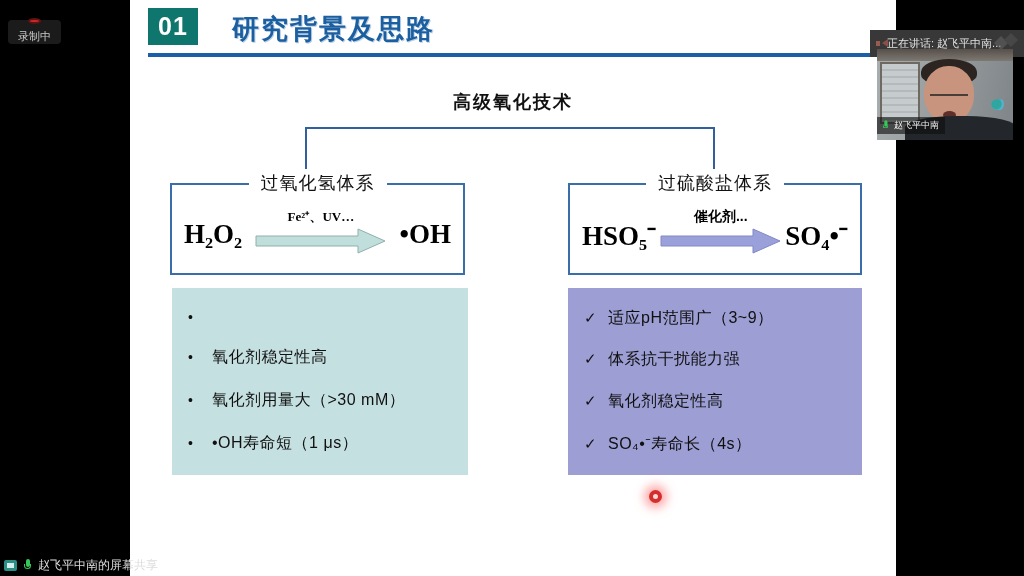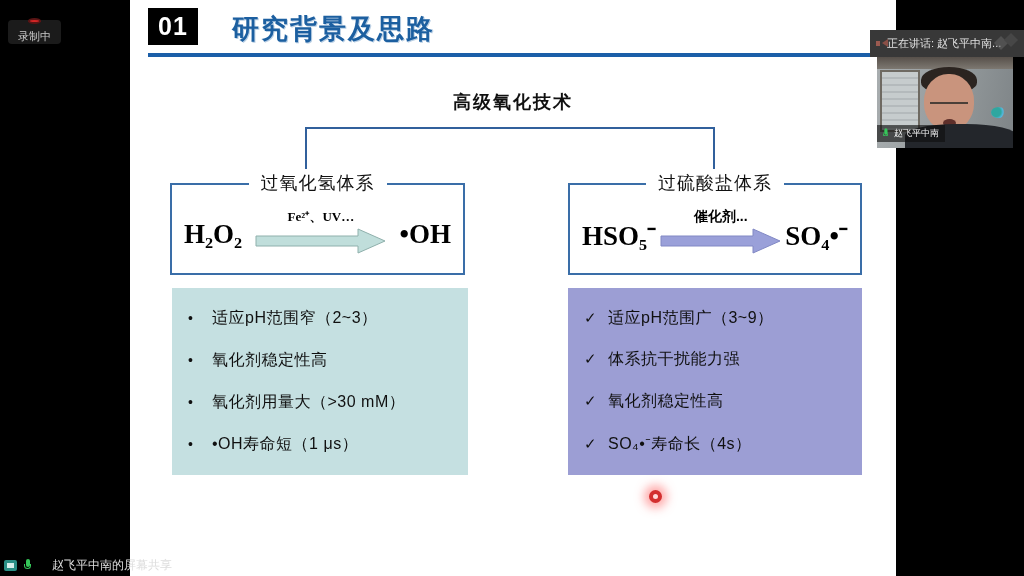--- a/index.html
+++ b/index.html
@@ -7,21 +7,21 @@
   body {
     position:relative; background:#000; overflow:hidden;
     font-family:"Liberation Sans", sans-serif;
   }
 
   
   .slide { position:absolute; left:130px; top:0; width:766px; height:576px; background:#fff; }
 
   .sec-badge {
     position:absolute; left:18px; top:8px; width:50px; height:37px;
-    background:#000000; color:#fff; font-size:25px; font-weight:bold;
+    background:#0f766e; color:#fff; font-size:25px; font-weight:bold;
     display:flex; align-items:center; justify-content:center; letter-spacing:1px;
   }
   .sec-title {
     position:absolute; left:102px; top:11px; color:#1c5fa0;
     font-size:27px; font-weight:bold; letter-spacing:2px;
     text-shadow:1px 1px 0 #b9cfe4;
   }
   .sec-underline { position:absolute; left:18px; top:53px; width:747px; height:4px; background:#1b5fa8; }
 
   .main-title {
@@ -77,38 +77,38 @@
   .rec-dot { width:9px; height:9px; border-radius:50%; background:#d32626; box-shadow:0 0 0 2px #5a1414; }
   .rec-text { color:#c9c9c9; font-size:11px; }
 
   
   .share-banner { position:absolute; left:4px; top:557px; display:flex; align-items:center; gap:6px; }
   .icon-screen { width:13px; height:11px; border-radius:2px; background:#2b8f86; position:relative; }
   .icon-screen::after { content:""; position:absolute; left:3px; top:3px; width:7px; height:5px; background:#d7efec; }
   .icon-mic { position:relative; width:9px; height:13px; }
   .icon-mic .cap { position:absolute; left:2.5px; top:0; width:4px; height:8px; border-radius:2px; background:#35c759; }
   .icon-mic .base { position:absolute; left:1px; top:5px; width:7px; height:5px; border:1px solid #35c759; border-top:none; border-radius:0 0 4px 4px; }
-  .share-text { color:#dddddd; font-size:12px;margin-left:14px; }
+  .share-text { color:#dddddd; font-size:12px; }
 
   
   .speak-bar {
     position:absolute; left:870px; top:30px; width:154px; height:27px; background:#383838;
     display:flex; align-items:center; padding:0 6px; 
   }
   .icon-speaker { width:11px; height:11px; position:relative; }
   .icon-speaker::before { content:""; position:absolute; left:0; top:3px; width:4px; height:5px; background:#9b5a50; }
   .icon-speaker::after { content:""; position:absolute; left:2px; top:1px; border:4.5px solid transparent; border-left:6px solid #8a4f46; transform:rotate(180deg); }
   .speak-text { color:#e2e2e2; font-size:11px; white-space:nowrap; }
   .logo-diamonds { position:absolute; right:4px; top:4px; width:26px; height:18px; opacity:.5; }
   .logo-diamonds i { position:absolute; width:10px; height:10px; background:#6b6b6b; transform:rotate(45deg); display:block; }
   .logo-diamonds i:nth-child(1){ left:2px; top:4px; }
   .logo-diamonds i:nth-child(2){ left:12px; top:1px; background:#565656; }
 
   .video-tile {
-    position:absolute; left:877px; top:57px; width:136px; height:91px; overflow:hidden;
+    position:absolute; left:877px; top:49px; width:136px; height:91px; overflow:hidden;
     background:linear-gradient(100deg,#a9aeb0 0%,#949a9c 55%,#7e8487 100%);
   }
   .vt-ceiling { position:absolute; left:0; top:0; width:100%; height:12px; background:linear-gradient(#57504a,#7d7871); }
   .vt-window { position:absolute; left:3px; top:13px; width:40px; height:62px; background:repeating-linear-gradient(#c6cccd 0 5px,#b4babc 5px 7px); border:2px solid #6e6a62; }
   .vt-logo { position:absolute; right:7px; top:50px; width:15px; height:11px; border-radius:50%; background:radial-gradient(circle at 35% 45%,#2fa7a0 0 40%,#55b9e0 60%,transparent 70%); }
   .vt-hair { position:absolute; left:44px; top:10px; width:56px; height:26px; border-radius:50% 50% 40% 40%; background:#2b2420; }
   .vt-head { position:absolute; left:47px; top:17px; width:50px; height:56px; border-radius:48% 48% 46% 46%; background:#c9947d; }
   .vt-glasses { position:absolute; left:53px; top:38px; width:38px; height:9px; border-bottom:2px solid #4a3f38; }
   .vt-mouth { position:absolute; left:66px; top:62px; width:13px; height:8px; border-radius:50%; background:#5e2f2a; }
   .vt-body { position:absolute; left:28px; bottom:-2px; width:112px; height:26px; border-radius:45% 45% 0 0; background:#23262b; }
@@ -152,21 +152,20 @@
       <svg width="122" height="28" viewBox="0 0 122 28">
         <polygon points="1,9 93,9 93,2 120,14 93,26 93,19 1,19" fill="#9aa0d9" stroke="#8188c4" stroke-width="1"></polygon>
       </svg>
     </span>
     <span class="formula">SO₄•⁻</span>
   </div>
 
   <div class="listbox teal">
     <div class="list-item">
       <span class="bullet">•</span>
-      <span>适应pH范围窄（2~3）</span>
     </div>
     <div class="list-item">
       <span class="bullet">•</span>
       <span>氧化剂稳定性高</span>
     </div>
     <div class="list-item">
       <span class="bullet">•</span>
       <span>氧化剂用量大（&gt;30 mM）</span>
     </div>
     <div class="list-item">

